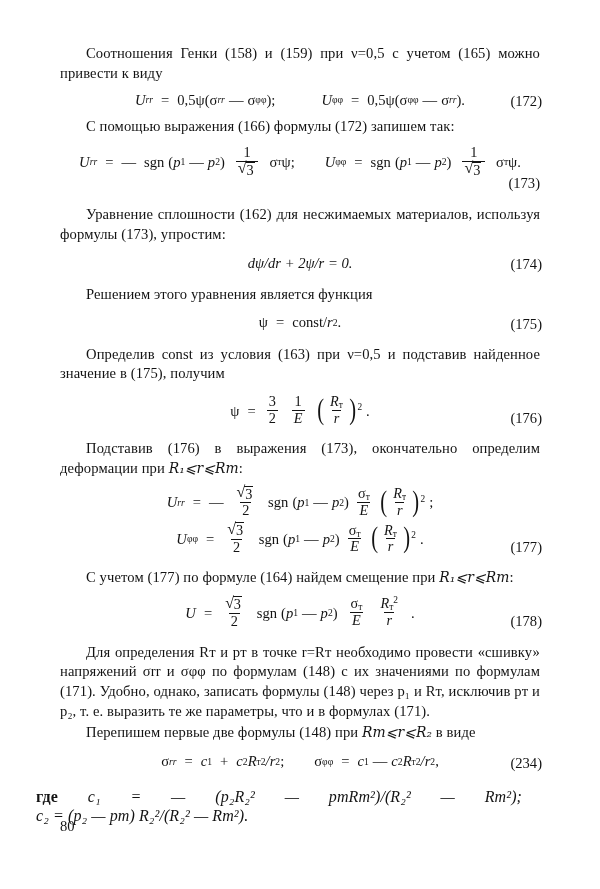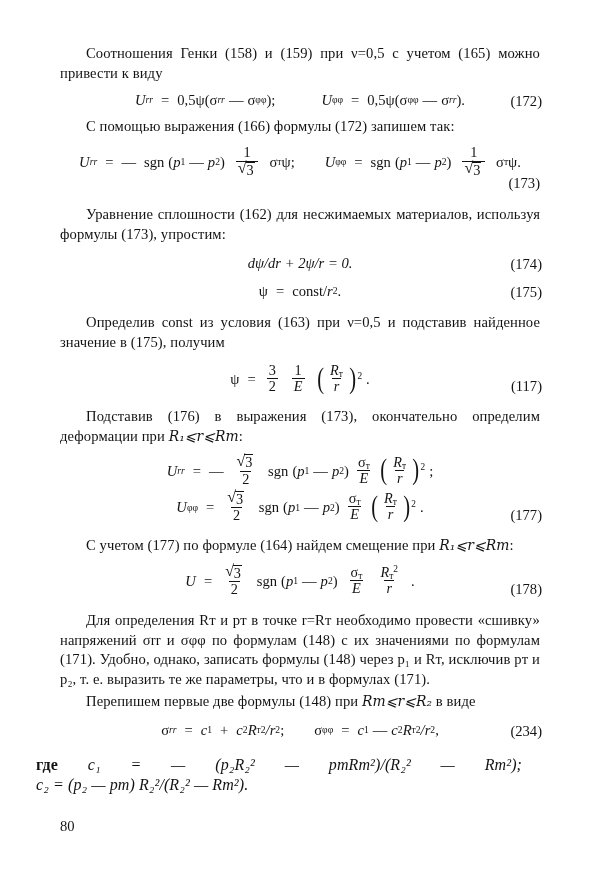--- a/index.html
+++ b/index.html
@@ -285,20 +285,21 @@
     </div>
     <div class="eqnum-row">(173)</div>
 
     <p class="para indent" style="margin-top:13px;">Уравнение сплошности (162) для несжимаемых материалов, используя формулы (173), упростим:</p>
 
     <div class="eqrow" style="margin-top:9px;text-align:center;">
       <span class="eqbody math it">dψ/dr + 2ψ/r = 0.</span>
       <span class="eqnum">(174)</span>
     </div>
 
+    <p class="para indent" style="margin-top:12px;">Решением этого уравнения является функция</p>
 
     <div class="eqrow" style="margin-top:8px;">
       <span class="eqbody math">
         <span>ψ</span>
           <span class="sp4"></span>
           <span>=</span>
           <span class="sp4"></span>
           <span class="rm">const/</span>
           <span class="it">r</span>
           <sup>2</sup>
@@ -330,21 +331,21 @@
             <span class="inner"><span class="frac">
                 <span class="num"><span class="it">R</span><sub>т</sub></span>
                 <span class="den it">r</span>
               </span></span>
             <span class="pr">)</span>
             <span class="powpar">2</span>
           </span>
           <span class="sp2"></span>
           <span>.</span>
       </span>
-      <span class="eqnum">(117)</span>
+      <span class="eqnum">(176)</span>
     </div>
 
     <p class="para indent" style="margin-top:12px;"><span>Подставив (176) в выражения (173), окончательно определим деформации при </span><span class="math it nowrap leq">R₁⩽r⩽Rт</span><span>:</span></p>
 
     <div class="eqrow" style="margin-top:8px;margin-bottom:2px;">
       <span class="eqbody math">
         <span class="it">U</span>
           <sub class="it">rr</sub>
           <span class="sp4"></span>
           <span>=</span>

